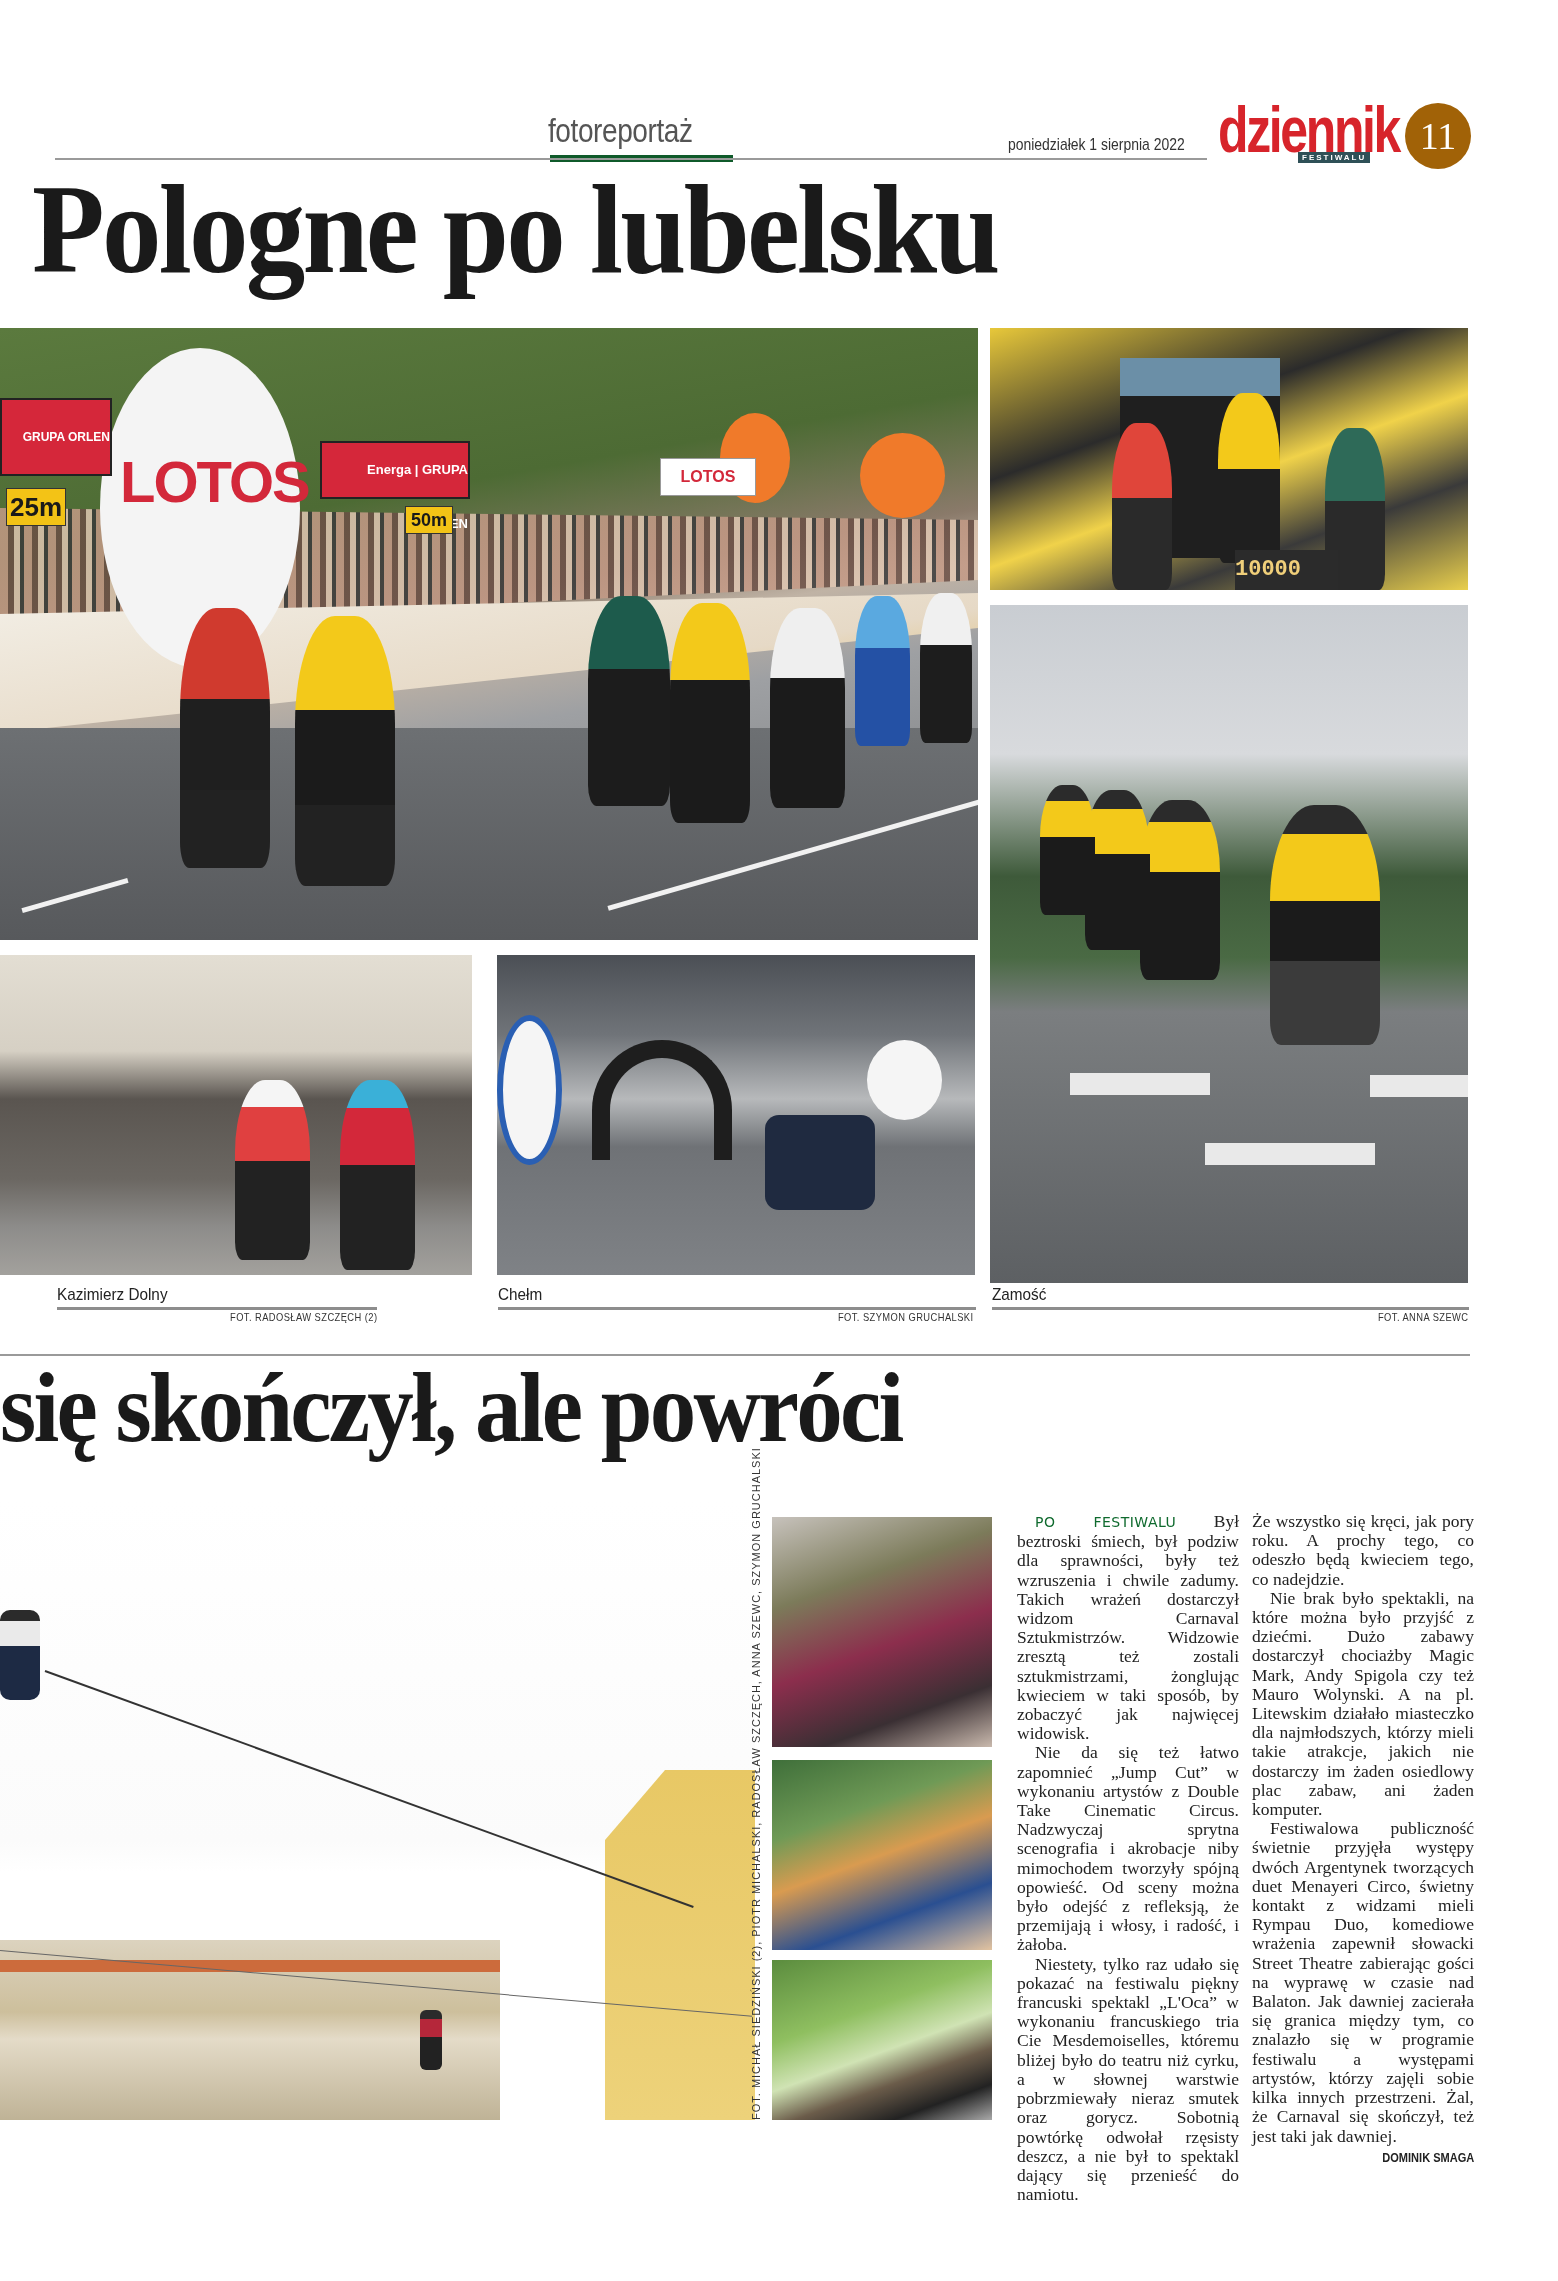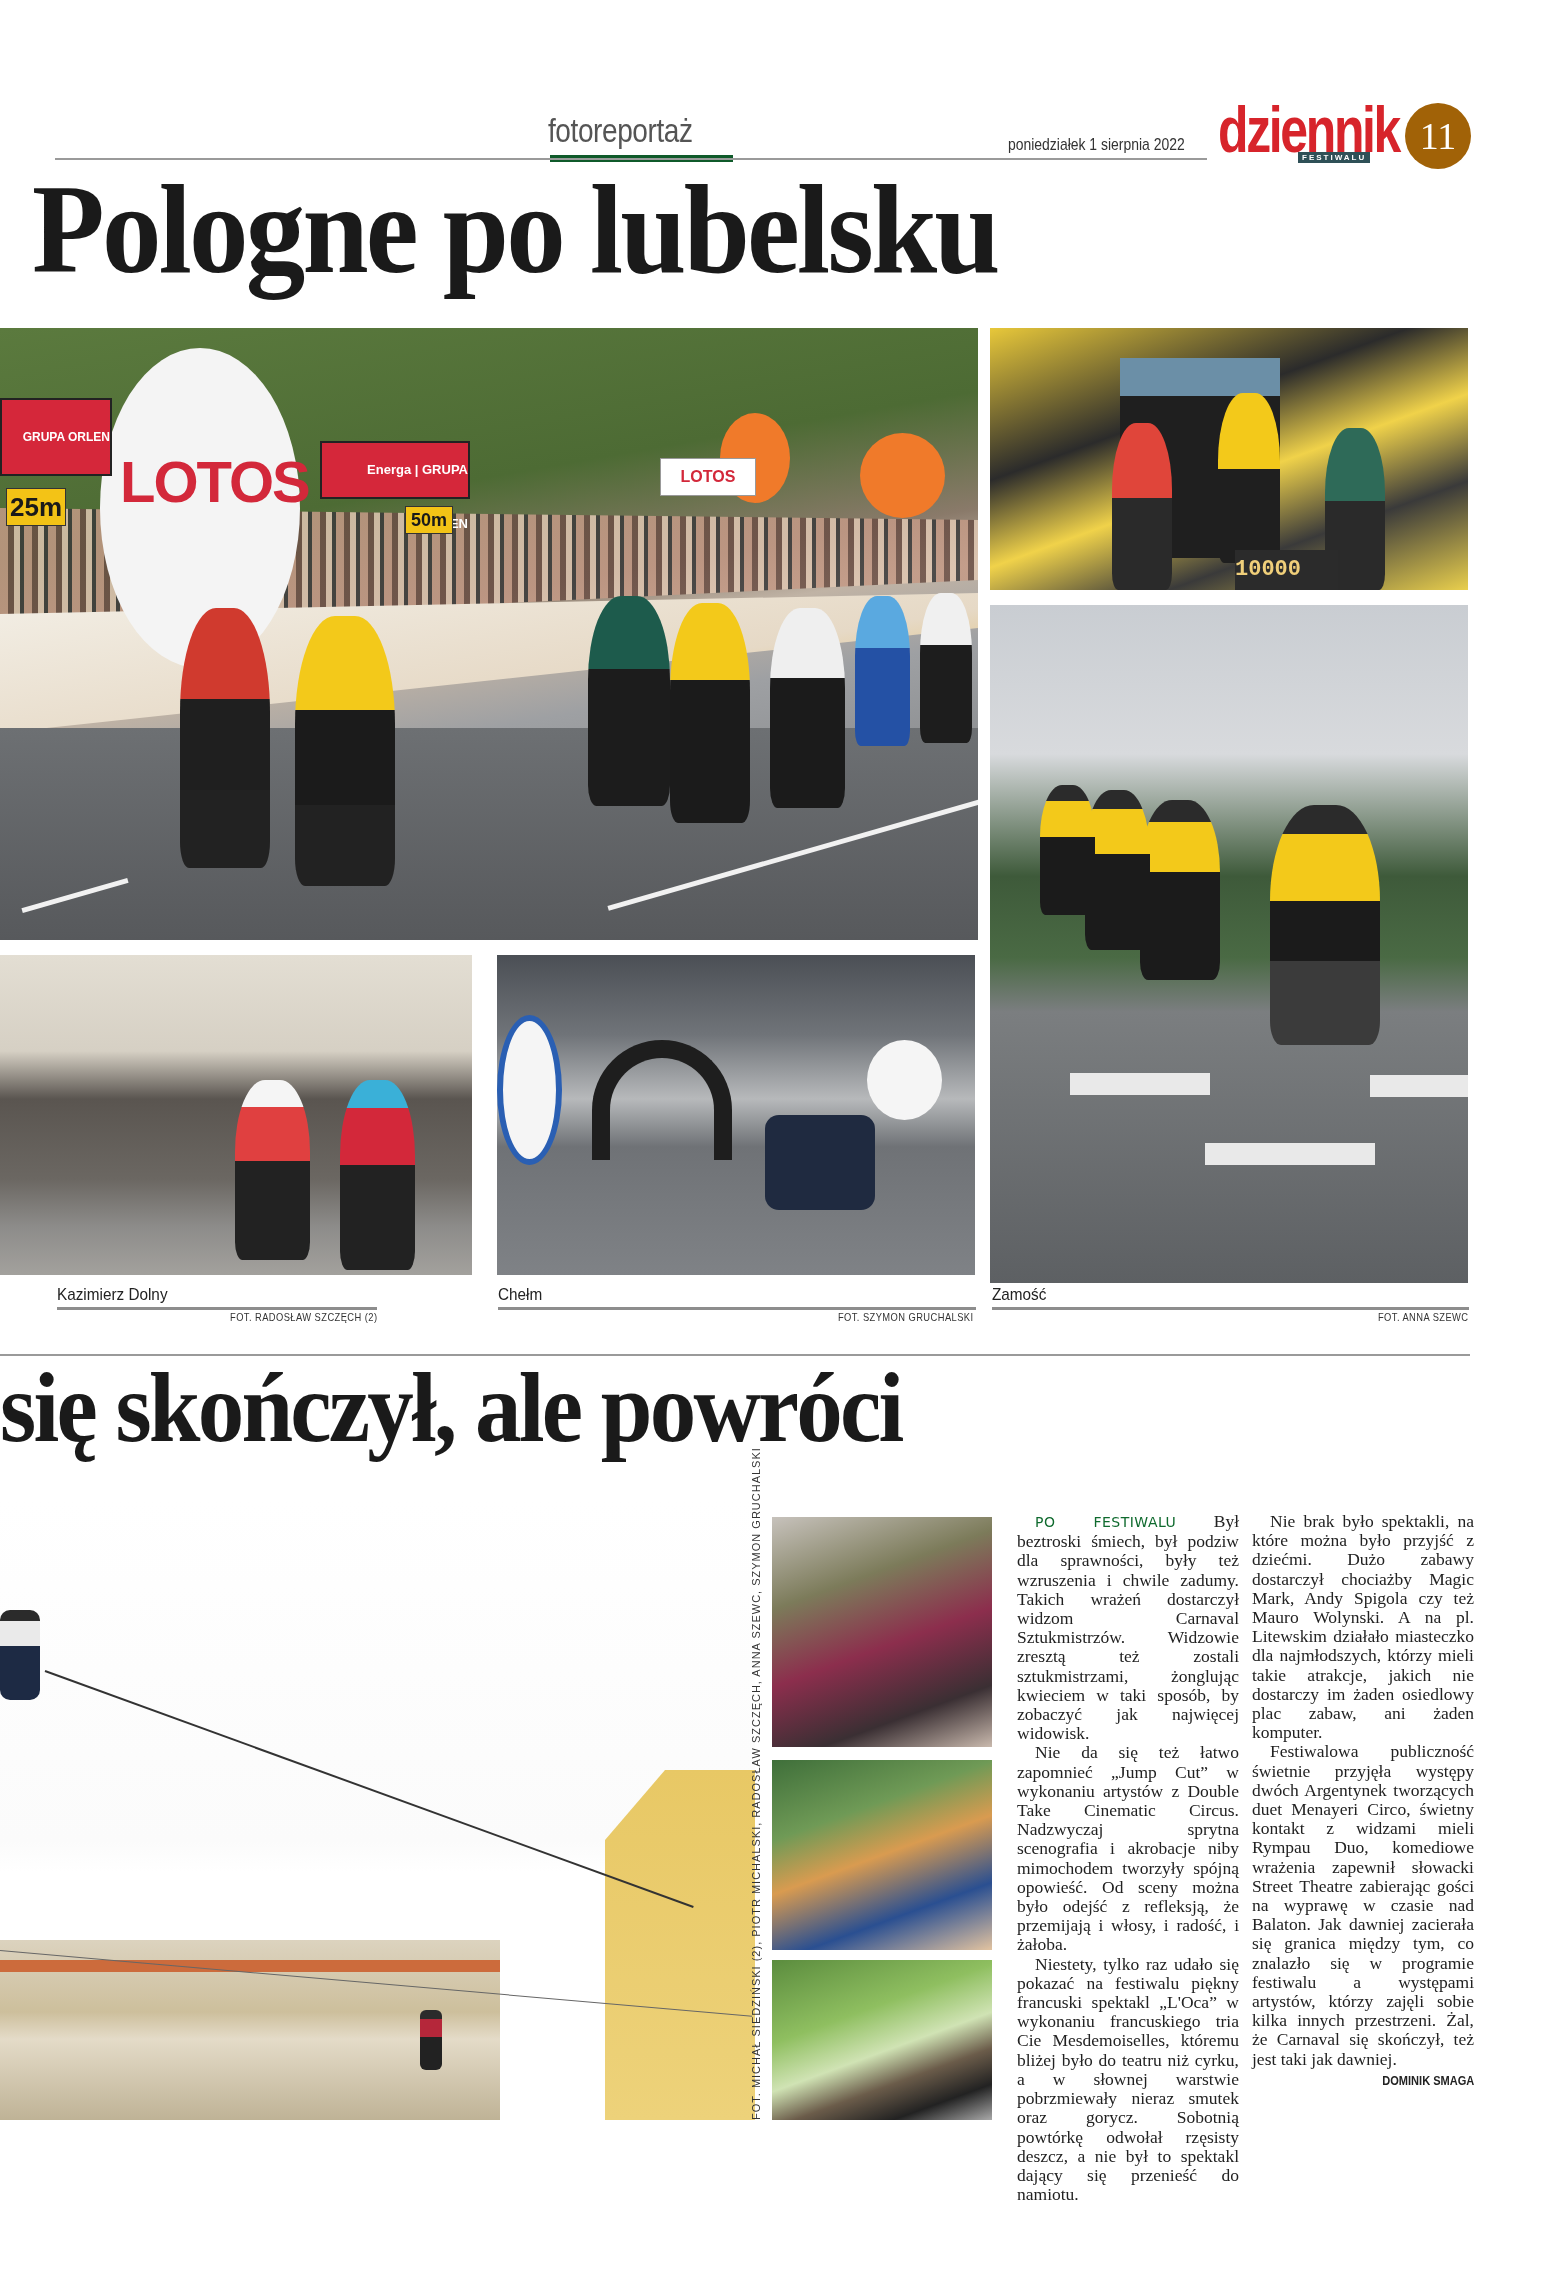--- a/index.html
+++ b/index.html
@@ -175,15 +175,16 @@
 <div class="thumb th3"></div>
 
 <div class="vcredit">FOT. MICHAŁ SIEDZIŃSKI (2), PIOTR MICHALSKI, RADOSŁAW SZCZĘCH, ANNA SZEWC, SZYMON GRUCHALSKI</div>
 
 <div class="article-col col1">
   <p><span class="lead-in">PO FESTIWALU</span> <span>Był beztroski śmiech, był podziw dla sprawności, były też wzruszenia i chwile zadumy. Takich wrażeń dostarczył widzom Carnaval Sztukmistrzów. Widzowie zresztą też zostali sztukmistrzami, żonglując kwieciem w taki sposób, by zobaczyć jak najwięcej widowisk.</span></p>
   <p>Nie da się też łatwo zapomnieć „Jump Cut” w wykonaniu artystów z Double Take Cinematic Circus. Nadzwyczaj sprytna scenografia i akrobacje niby mimochodem tworzyły spójną opowieść. Od sceny można było odejść z refleksją, że przemijają i włosy, i radość, i żałoba.</p>
   <p>Niestety, tylko raz udało się pokazać na festiwalu piękny francuski spektakl „L'Oca” w wykonaniu francuskiego tria Cie Mesdemoiselles, któremu bliżej było do teatru niż cyrku, a w słownej warstwie pobrzmiewały nieraz smutek oraz gorycz. Sobotnią powtórkę odwołał rzęsisty deszcz, a nie był to spektakl dający się przenieść do namiotu.</p>
 </div>
 <div class="article-col col2">
+  <p style="text-indent:0">Że wszystko się kręci, jak pory roku. A prochy tego, co odeszło będą kwieciem tego, co nadejdzie.</p>
   <p>Nie brak było spektakli, na które można było przyjść z dziećmi. Dużo zabawy dostarczył chociażby Magic Mark, Andy Spigola czy też Mauro Wolynski. A na pl. Litewskim działało miasteczko dla najmłodszych, którzy mieli takie atrakcje, jakich nie dostarczy im żaden osiedlowy plac zabaw, ani żaden komputer.</p>
   <p><span>Festiwalowa publiczność świetnie przyjęła występy dwóch Argentynek tworzących duet Menayeri Circo, świetny kontakt z widzami mieli Rympau Duo, komediowe wrażenia zapewnił słowacki Street Theatre zabierając gości na wyprawę w czasie nad Balaton. Jak dawniej zacierała się granica między tym, co znalazło się w programie festiwalu a występami artystów, którzy zajęli sobie kilka innych przestrzeni. Żal, że Carnaval się skończył, też jest taki jak dawniej.</span> <span class="author">DOMINIK SMAGA</span></p>
 </div>
 
 </body></html>

